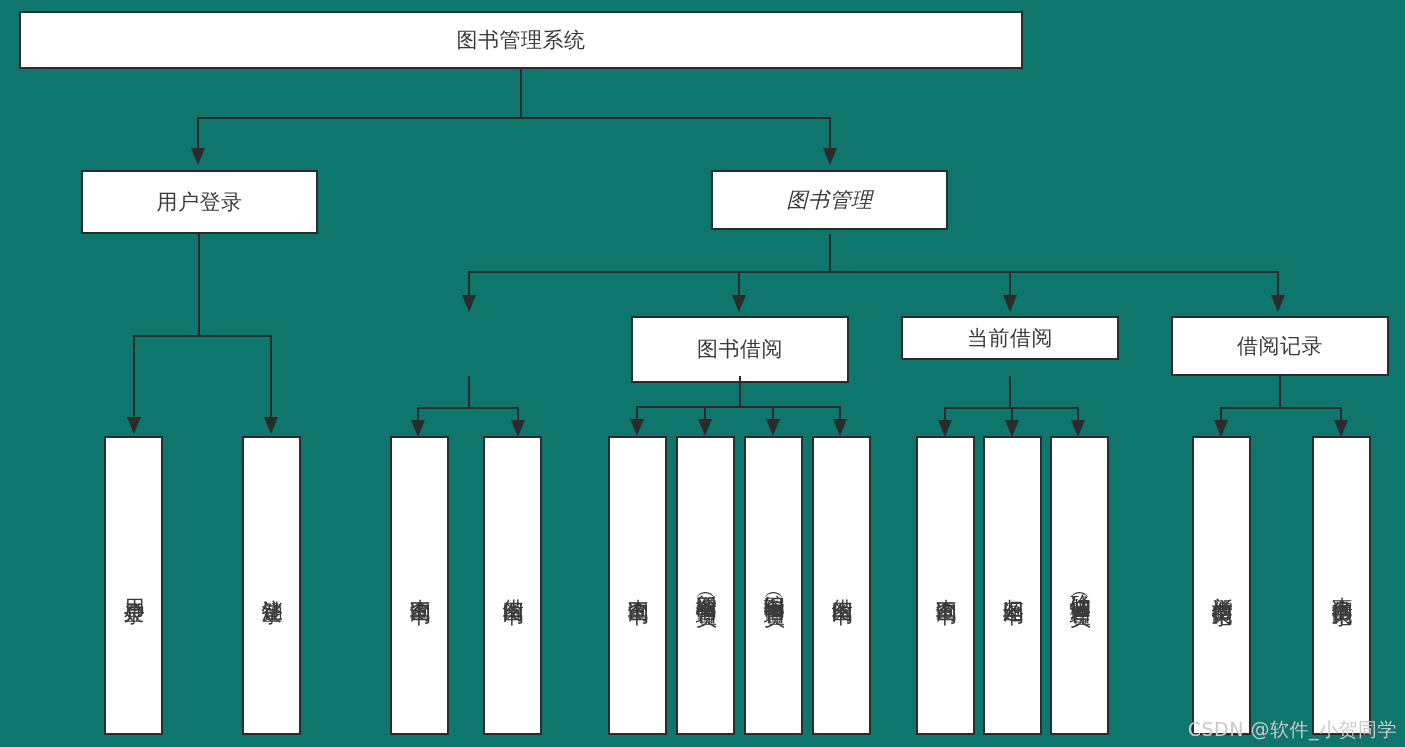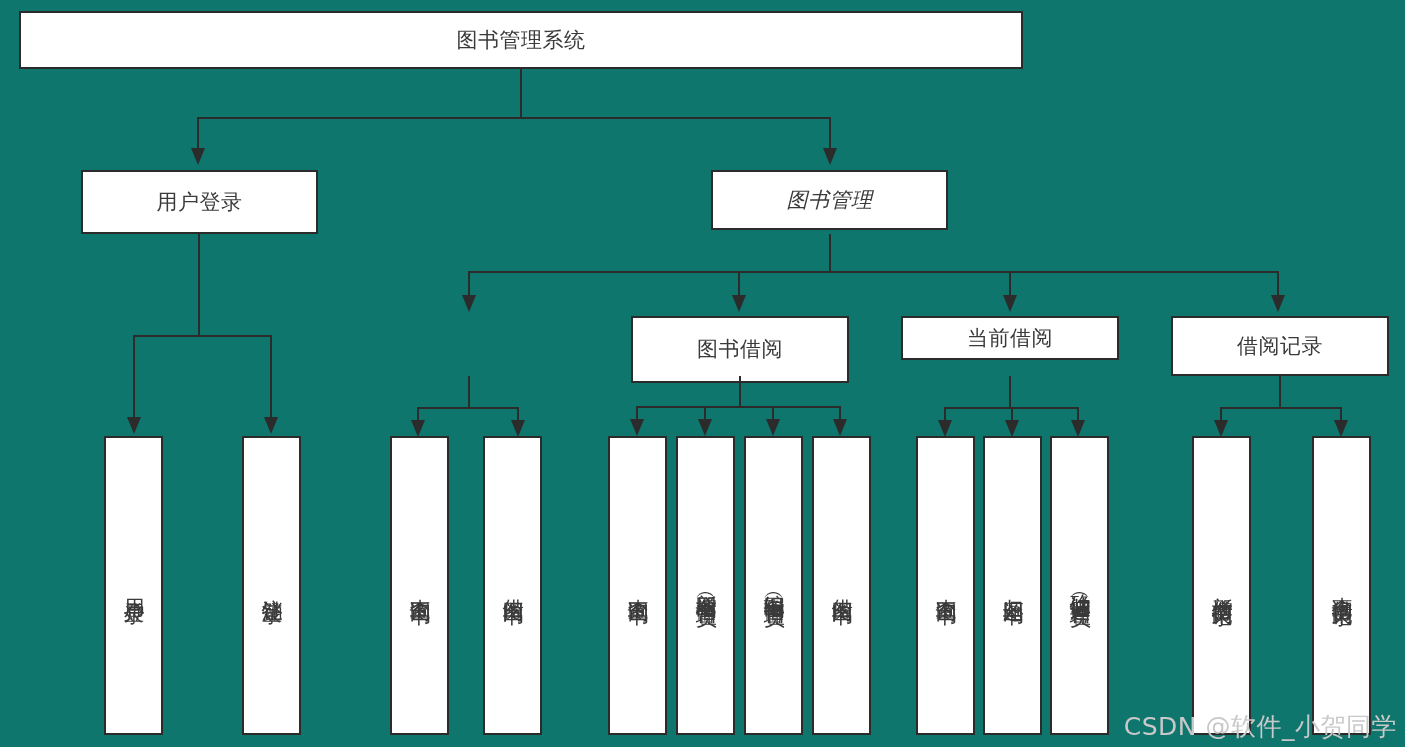--- a/index.html
+++ b/index.html
@@ -68,21 +68,21 @@
     width: 0; height: 0;
     border-left: 7px solid transparent;
     border-right: 7px solid transparent;
     border-top: 17px solid #2b2b2b;
   }
   
   #watermark {
     position: absolute;
     right: 8px;
     bottom: 4px;
-    font-size: 25px;
+    font-size: 19px;
     color: #c9c9c9;
     white-space: nowrap;
     letter-spacing: 0.5px;
   }
 </style>
 </head>
 <body>
 
 <div id="canvas">
 

